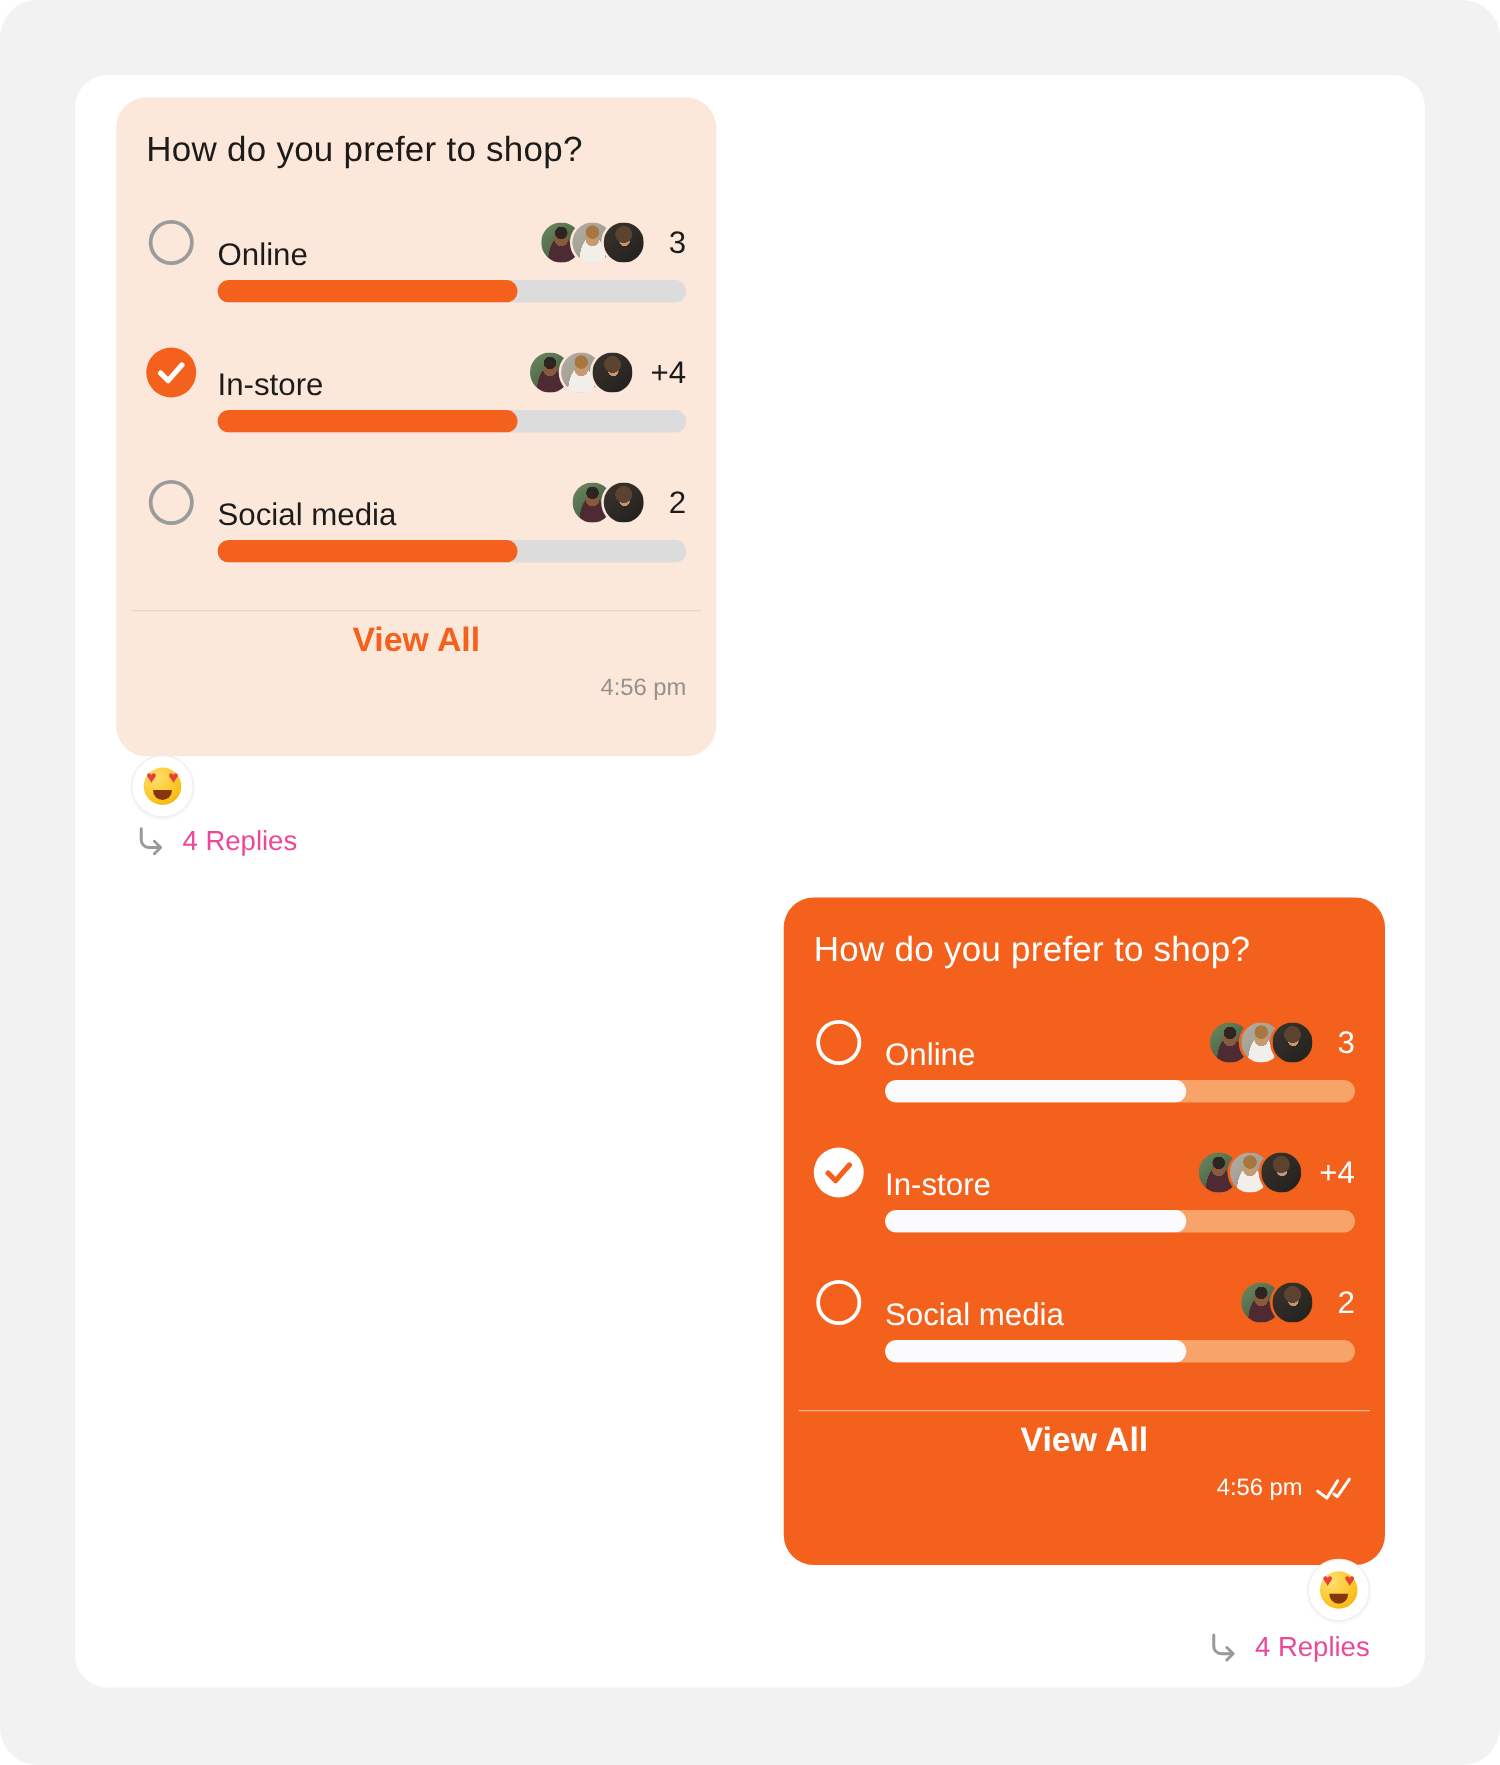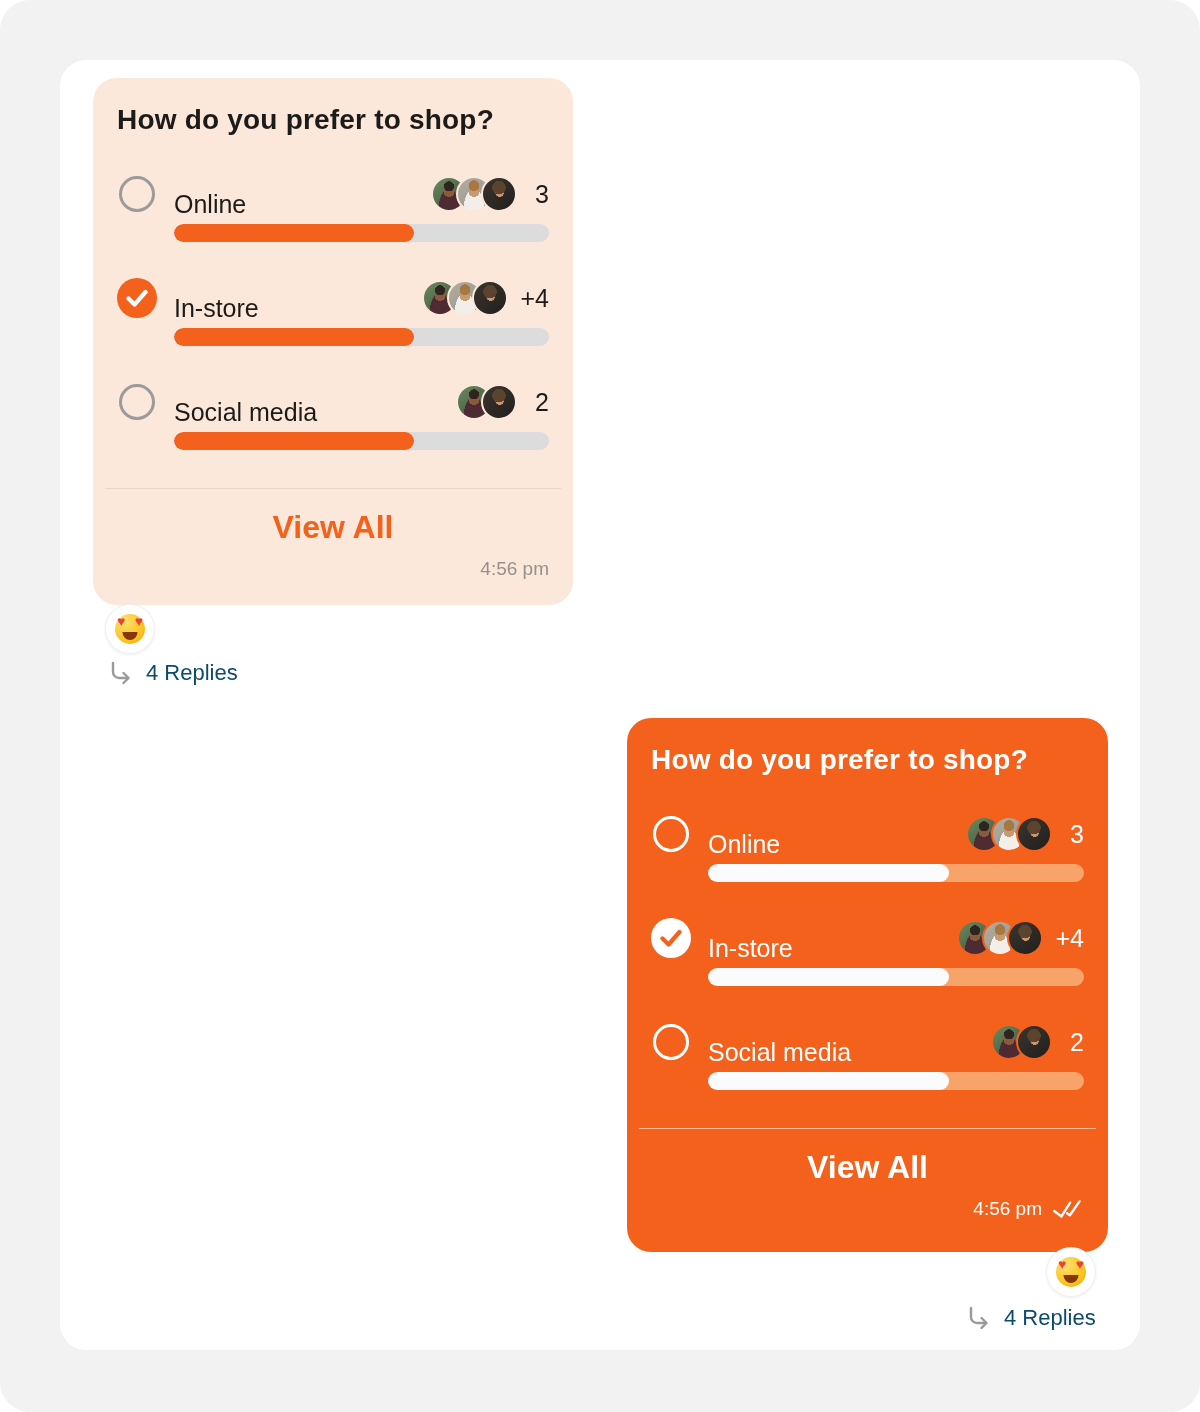--- a/index.html
+++ b/index.html
@@ -9,21 +9,21 @@
           border-radius:30px;overflow:hidden;}
   .panel{position:absolute;left:60px;top:60px;width:1080px;height:1290px;background:#FFFFFF;
          border-radius:26px;}
 
   
   .bubble{position:absolute;width:480px;border-radius:24px;box-sizing:border-box;
           padding:22px 24px 16px 24px;}
   .bubble.incoming{left:33px;top:18px;height:527px;background:#FBE8DB;color:#1D1B1A;}
   .bubble.outgoing{left:567px;top:658px;height:534px;background:#F4611C;color:#FFFFFF;width:481px;}
 
-  .q-title{font-size:28px;font-weight:bold;line-height:36px;margin:2px 0 0 0;letter-spacing:.2px;}
+  .q-title{font-size:28px;font-weight:normal;line-height:36px;margin:2px 0 0 0;letter-spacing:.2px;}
   .incoming .q-title{color:#1D1B1A;}
   .outgoing .q-title{color:#FFFFFF;}
 
   .option{margin-top:36px;}
   .option:first-of-type{margin-top:30px;}
   .opt-row{display:flex;align-items:center;height:40px;}
   .radio-slot{width:40px;display:flex;justify-content:center;align-items:center;margin-right:17px;flex:none;}
   .radio{width:36px;height:36px;border-radius:50%;box-sizing:border-box;}
   .incoming .radio{border:3px solid #9B9B9B;}
   .outgoing .radio{border:3px solid #FFFFFF;}
@@ -56,21 +56,21 @@
   .bar{height:18px;border-radius:9px;margin:10px 0 0 57px;overflow:hidden;}
   .incoming .bar{background:#DCDCDC;}
   .outgoing .bar{background:#F8A369;}
   .bar-fill{height:100%;border-radius:9px;}
   .incoming .bar-fill{background:#F4611C;}
   .outgoing .bar-fill{background:#FBFAFD;}
 
   .divider{border:none;border-top:1px solid #E6D7CA;margin:38px -12px 0 -12px;}
   .outgoing .divider{border-top:1px solid rgba(255,255,255,0.55);}
 
-  .view-all{margin-top:20px;text-align:center;font-size:32px;font-weight:bold;cursor:pointer;}
+  .view-all{margin-top:8px;text-align:center;font-size:27px;font-weight:bold;cursor:pointer;}
   .incoming .view-all{color:#F4611C;}
   .outgoing .view-all{color:#FFFFFF;}
 
   .meta{display:flex;justify-content:flex-end;align-items:center;margin-top:12px;gap:10px;}
   .timestamp{font-size:19px;}
   .incoming .timestamp{color:#96918C;}
   .outgoing .timestamp{color:#FFFFFF;}
   .ticks{width:32px;height:22px;transform:rotate(-8deg);}
 
   
@@ -78,21 +78,21 @@
             border:1px solid #EFEFEF;box-shadow:0 1px 3px rgba(0,0,0,0.07);
             display:flex;align-items:center;justify-content:center;}
   .reaction.left{left:45px;top:544px;}
   .reaction.right{left:986px;top:1187px;}
   .emoji{width:30px;height:30px;border-radius:50%;position:relative;
          background:radial-gradient(circle at 32% 26%,#FFE070,#FBC21D 65%,#EFA40A);}
   .emoji .eye{position:absolute;top:0px;font-size:14px;color:#E8403A;line-height:14px;}
   .emoji .eye.l{left:2px;} .emoji .eye.r{right:2px;}
   .emoji .mouth{position:absolute;left:50%;transform:translateX(-50%);bottom:4px;width:15px;height:8px;
                 background:#86360E;border-radius:0 0 10px 10px;}
-  .replies{position:absolute;display:flex;align-items:flex-end;gap:12px;font-size:22px;color:#0c4a6e;
+  .replies{position:absolute;display:flex;align-items:flex-end;gap:12px;font-size:22px;color:#ec4899;
            cursor:pointer;}
   .replies.left{left:48px;top:600px;}
   .replies.right{left:906px;top:1245px;}
   .reply-arrow{width:26px;height:26px;}
 </style>
 </head>
 <body>
 
 <div class="screen">
   <div class="panel">

